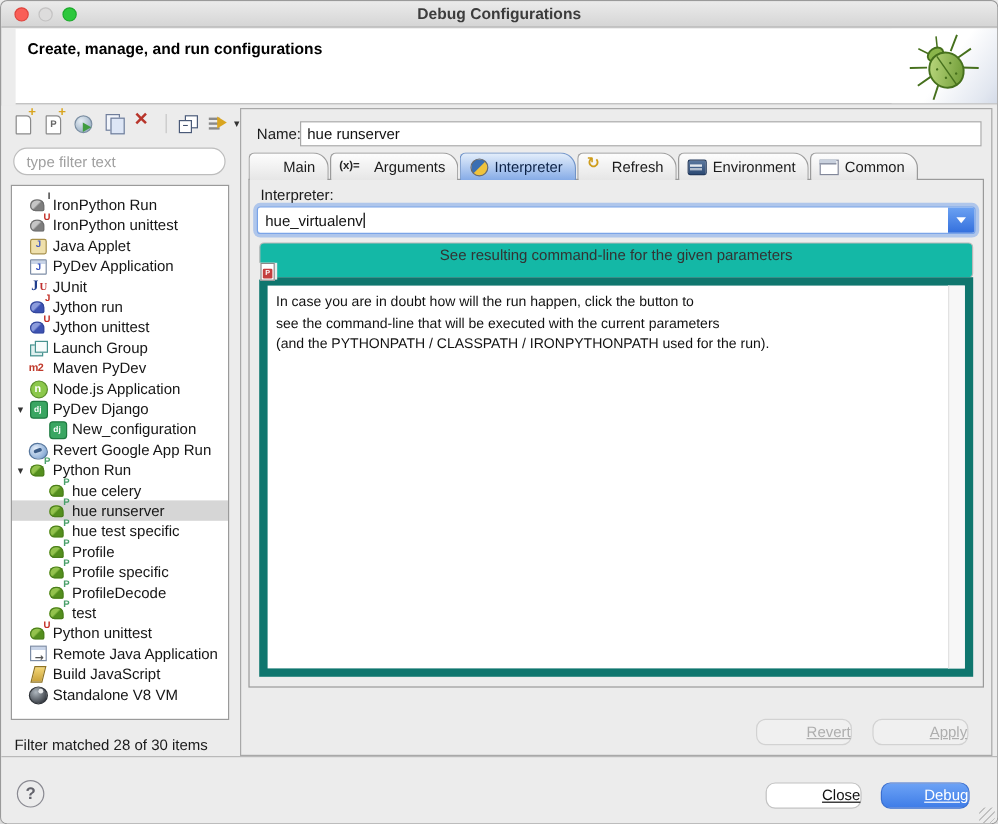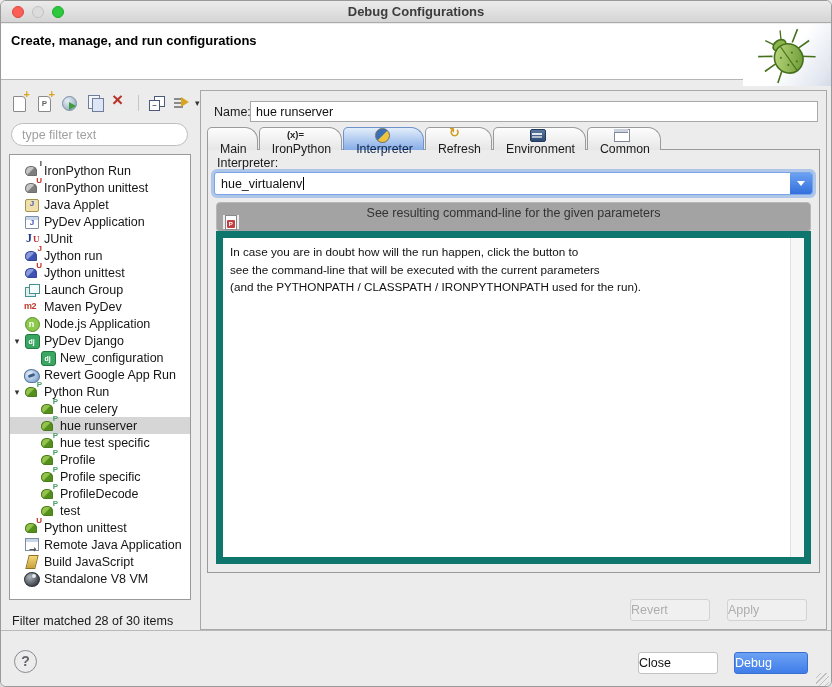--- a/index.html
+++ b/index.html
@@ -11,21 +11,21 @@
   
   .titlebar{position:absolute;left:0;top:0;right:0;height:22px;background:linear-gradient(#ebebeb,#d5d5d5);border-bottom:1px solid #ababab;}
   .traffic{position:absolute;left:11px;top:5px;display:flex;gap:8px;}
   .tl{width:12px;height:12px;border-radius:50%;}
   .tl.red{background:#f95e57;border:1px solid #df453e;}
   .tl.yellow{background:#dddcdc;border:1px solid #c3c2c2;}
   .tl.green{background:#2dc83d;border:1px solid #1dab2c;}
   .win-title{position:absolute;left:0;right:0;top:3px;text-align:center;font-size:13px;font-weight:600;color:#3c3c3c;}
 
   
-  .header{position:absolute;left:0;top:23px;right:0;height:56px;background:#fff;border-bottom:1px solid #b5b5b5;}
+  .header{position:absolute;left:12px;top:23px;right:0;height:63px;background:#fff;border-bottom:1px solid #b5b5b5;}
   .header-title{position:absolute;left:10px;top:9px;font-size:13px;font-weight:bold;color:#000;}
   .bug-art{position:absolute;right:0;top:0;width:88px;height:62px;background:linear-gradient(125deg,#ffffff 52%,#e2e7f0 88%,#d4dbe8);}
   .bug-art svg{position:absolute;right:4px;top:2px;}
 
   
   .main{position:absolute;left:0;top:87px;right:0;height:542px;background:#ececec;}
 
   
   .toolbar{position:absolute;left:10px;top:5px;height:20px;display:flex;align-items:center;gap:7px;}
   .tbi{width:18px;height:18px;position:relative;display:inline-block;cursor:default;}
@@ -90,21 +90,21 @@
   .ti.v8-vm::after{left:8px;top:3px;width:4px;height:4px;border-radius:50%;background:#e8eaec;}
 
   .status-text{position:absolute;left:11px;top:526px;font-size:12.5px;color:#1a1a1a;}
 
   
   .rpanel{position:absolute;left:199px;top:2px;width:627px;height:540px;background:#ececec;border:1px solid #a8a8a8;}
   .name-label{position:absolute;left:13px;top:14px;font-size:12.5px;}
   .name-input{position:absolute;left:49px;top:10px;width:568px;height:21px;border:1px solid #a8a8a8;background:#fff;padding:0 5px;font:12.5px "Liberation Sans",sans-serif;color:#111;outline:none;}
 
   .tabs{position:absolute;left:6px;top:36px;right:6px;height:23px;display:flex;align-items:flex-end;z-index:2;}
-  .tab{height:23px;display:flex;align-items:center;padding:0 10px 0 12px;margin-right:1px;background:linear-gradient(#fdfdfd,#e6e6e6);border:1px solid #9a9a9a;border-bottom:none;border-radius:5px 13px 0 0;font-size:12.3px;color:#1a1a1a;cursor:default;position:relative;flex-direction:column;}
+  .tab{height:23px;display:flex;align-items:center;padding:0 10px 0 7px;margin-right:1px;background:linear-gradient(#fdfdfd,#e6e6e6);border:1px solid #9a9a9a;border-bottom:none;border-radius:5px 13px 0 0;font-size:12.3px;color:#1a1a1a;cursor:default;position:relative;}
   .tab.selected{background:linear-gradient(#e3eefb,#86ace7);border-color:#6f93c9;color:#0d2347;z-index:3;}
   .tabi{width:16px;height:14px;position:relative;margin-right:5px;flex:none;}
   .tabi::before,.tabi::after{content:"";position:absolute;}
   .tabi.main::before{left:2px;top:0;width:10px;height:13px;background:#fff;border:1px solid #8a8a8a;}
   .tabi.main::after{content:"P";left:4px;top:5px;width:8px;height:8px;background:#c43f3f;border-radius:1px;color:#fff;font:bold 6px/8px "Liberation Sans",sans-serif;text-align:center;}
   .tabi.arguments{width:24px;}
   .tabi.arguments::before{content:"(x)=";left:0;top:2px;font:bold 9.5px/1 "Liberation Sans",sans-serif;color:#222;white-space:nowrap;}
   .tabi.interpreter::before{left:1px;top:0;width:13px;height:13px;border-radius:50%;background:linear-gradient(135deg,#3a6fb3 48%,#f0c33c 52%);border:1px solid #6b6b6b;}
   .tabi.refresh::before{content:"↻";left:0;top:-2px;font:bold 13px/1 "DejaVu Sans",sans-serif;color:#cf9d1c;}
   .tabi.environment::before{left:0;top:1px;width:14px;height:11px;background:linear-gradient(#5a779e,#2c4a74);border:1px solid #22395c;border-radius:2px;}
@@ -112,26 +112,26 @@
   .tabi.common::before{left:0;top:1px;width:14px;height:11px;background:#fff;border:1px solid #82889a;}
   .tabi.common::after{left:0;top:1px;width:14px;height:3px;background:#c9d1de;border-bottom:1px solid #82889a;}
 
   .groupbox{position:absolute;left:6px;top:58px;right:6px;height:424px;border:1px solid #9a9a9a;background:#ececec;z-index:1;}
   .interp-label{position:absolute;left:9px;top:6px;font-size:12.5px;}
   .combo{position:absolute;left:6px;top:22px;right:6px;height:23px;background:#fff;border:1px solid #7aa4e8;border-radius:3px;box-shadow:0 0 0 3px rgba(125,167,235,.55);display:flex;align-items:center;}
   .combo-text{flex:1;padding:0 6px;font-size:12.5px;color:#111;white-space:nowrap;overflow:hidden;}
   .caret{display:inline-block;width:1px;height:13px;background:#000;vertical-align:-2px;margin-left:1px;}
   .combo-btn{width:22px;height:21px;margin:0;border-radius:0 2px 2px 0;background:linear-gradient(#6ba1f2,#3470dd);display:flex;align-items:center;justify-content:center;cursor:default;}
   .combo-btn::before{content:"";width:0;height:0;border-left:4px solid transparent;border-right:4px solid transparent;border-top:5px solid #fff;}
-  .cmd-button{position:absolute;left:8px;top:52px;right:8px;height:30px;background:#a3a3a3;border:1px solid #b8b8b8;border-radius:4px;font:12.5px "Liberation Sans",sans-serif;color:#333;text-align:center;line-height:21px;cursor:default;}
+  .cmd-button{position:absolute;left:8px;top:52px;right:8px;height:30px;background:#14b8a6;border:1px solid #b8b8b8;border-radius:4px;font:12.5px "Liberation Sans",sans-serif;color:#333;text-align:center;line-height:21px;cursor:default;}
   .info-area{position:absolute;left:8px;top:81px;right:8px;bottom:8px;background:#fff;border:7px solid #0f766e;}
   .info-text{position:absolute;left:0;top:0;right:15px;bottom:0;padding:5px 7px;font-size:11.7px;line-height:1.5;color:#111;white-space:pre-line;overflow:hidden;}
   .info-scroll{position:absolute;right:0;top:0;bottom:0;width:14px;background:#f7f7f7;border-left:1px solid #e2e2e2;}
 
-  .btn{border-radius:3px;font:12.5px "Liberation Sans",sans-serif;text-align:left;cursor:default;}
+  .btn{border-radius:8px;font:12.5px "Liberation Sans",sans-serif;text-align:right;cursor:default;text-decoration:underline;}
   .btn.disabled{background:#f0f0f0;border:1px solid #d2d2d2;color:#aeaeae;}
   .revert-btn{position:absolute;left:429px;top:508px;width:80px;height:22px;line-height:20px;}
   .apply-btn{position:absolute;left:526px;top:508px;width:80px;height:22px;line-height:20px;}
 
   
   .bottombar{position:absolute;left:0;top:629px;right:0;height:58px;background:#ececec;border-top:1px solid #b9b9b9;}
   .help-btn{position:absolute;left:13px;top:19px;width:23px;height:23px;border:1.5px solid #8a8a92;border-radius:50%;color:#63636b;font:bold 14px/21px "Liberation Sans",sans-serif;text-align:center;background:#ececec;cursor:default;}
   .close-btn{position:absolute;left:637px;top:21px;width:80px;height:22px;line-height:20px;background:#fff;border:1px solid #c2c2c2;color:#111;}
   .debug-btn{position:absolute;left:733px;top:21px;width:74px;height:22px;line-height:20px;background:linear-gradient(#6ca2f5,#3f7de8);border:1px solid #3a6fd0;color:#fff;}
   .grip{position:absolute;right:2px;bottom:2px;width:13px;height:13px;background:repeating-linear-gradient(135deg,transparent 0 3px,#c0c0c0 3px 4px);}
@@ -334,21 +334,21 @@
       <div class="name-label">Name:</div>
       <input class="name-input" type="text" value="hue runserver" style="">
 
       <div class="tabs" id="tabs">
           <div class="tab">
             <span class="tabi main"></span>
             <span>Main</span>
           </div>
           <div class="tab">
             <span class="tabi arguments"></span>
-            <span>IronPython</span>
+            <span>Arguments</span>
           </div>
           <div class="tab selected">
             <span class="tabi interpreter"></span>
             <span>Interpreter</span>
           </div>
           <div class="tab">
             <span class="tabi refresh"></span>
             <span>Refresh</span>
           </div>
           <div class="tab">

